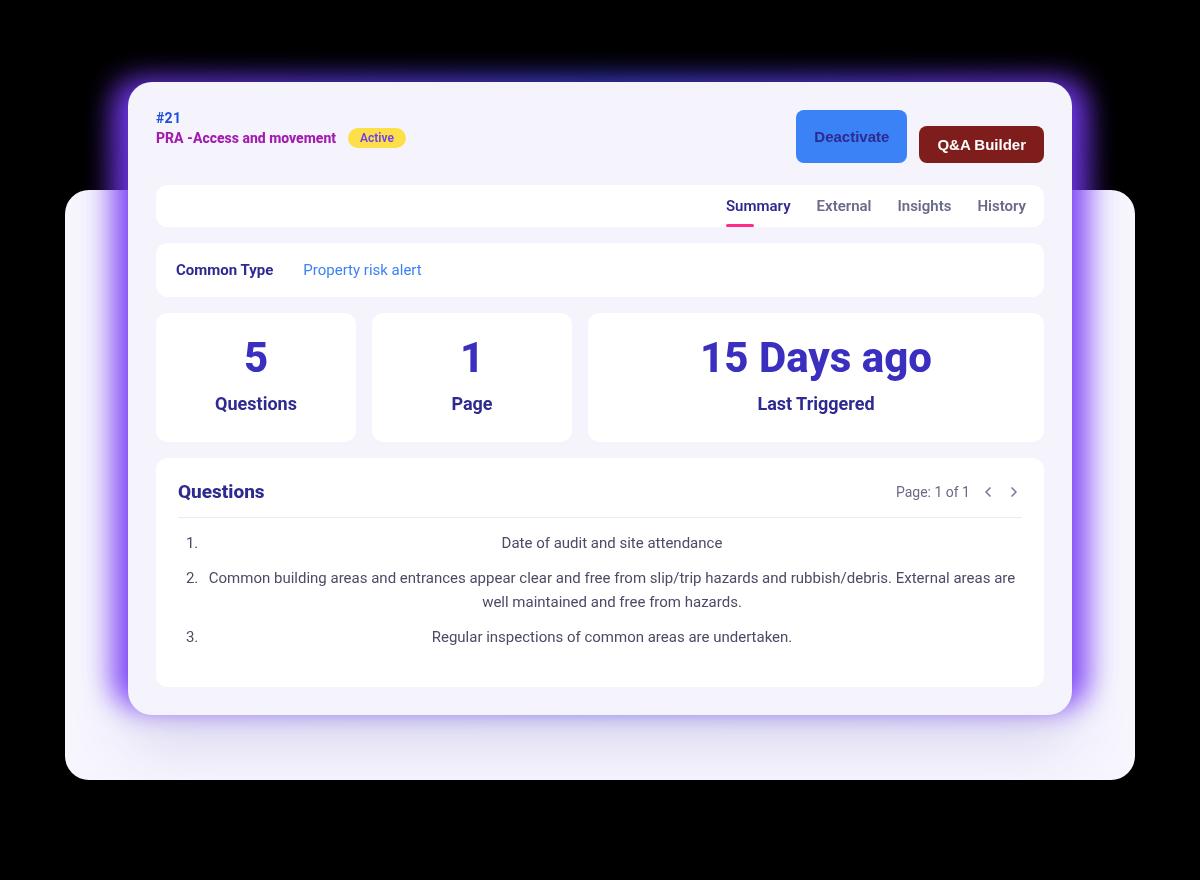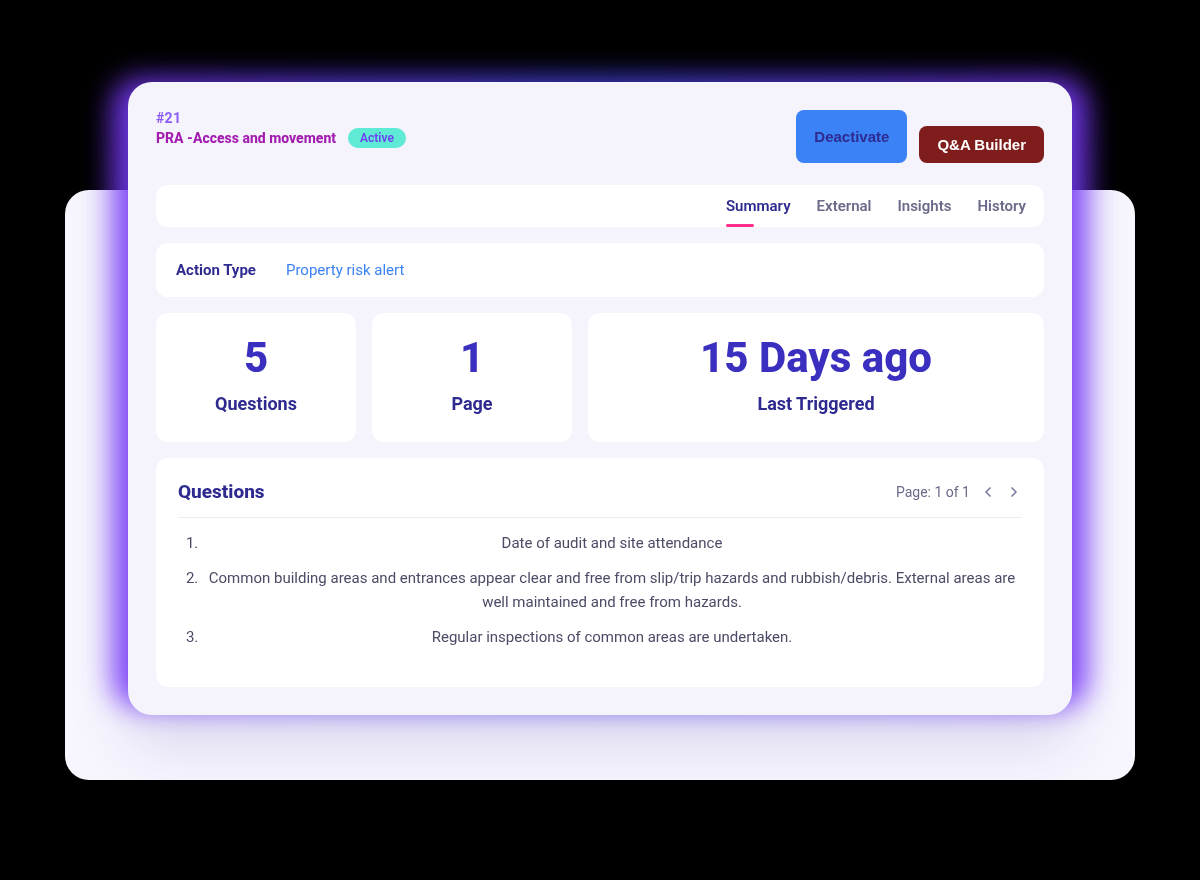--- a/index.html
+++ b/index.html
@@ -38,24 +38,24 @@
     width: 944px;
     border-radius: 24px;
     background: #f5f4fd;
     padding: 28px;
     box-shadow: 0 30px 60px rgba(60,40,150,.15);
   }
 
   
   .hdr { display:flex; justify-content:space-between; align-items:flex-start; }
   .hdr-left { display:flex; flex-direction:column; }
-  .hash { color:#8b5cf6; font-weight:700; font-size:14px; letter-spacing:.3px; }
+  .hash { color:#1d4ed8; font-weight:700; font-size:14px; letter-spacing:.3px; }
   .title-row { display:flex; align-items:center; gap:12px; margin-top:2px; }
   .title { color:#a21caf; font-weight:800; font-size:14px; }
-  .pill { background:#5eead4; color:#6e3ff3; font-size:12px; font-weight:600; padding:3px 12px; border-radius:999px; }
+  .pill { background:#fde047; color:#6e3ff3; font-size:12px; font-weight:600; padding:3px 12px; border-radius:999px; }
   .btns { display:flex; gap:12px; }
   .btn { border:none; border-radius:8px; padding:10px 18px; font-size:15px; font-weight:600; cursor:pointer; }
   .btn-ghost { background:#3b82f6; color:#2e2a8f; }
   .btn-primary { background:#7f1d1d; color:#fff;margin-top:16px; }
 
   
   .tabs { margin-top:22px; background:#fff; border-radius:12px; padding:12px 18px 0; display:flex; gap:26px;justify-content:flex-end; }
   .tab { color:#6a6a8a; font-size:15px; font-weight:600; padding-bottom:12px; cursor:pointer; position:relative; }
   .tab.active { color:#2e2a8f; }
   .tab.active::after { content:""; position:absolute; left:0; bottom:0; height:3px; border-radius:2px; background:#ff2d87; width:28px; }
@@ -106,21 +106,21 @@
   </div>
 
   <div class="tabs">
     <div class="tab active">Summary</div>
     <div class="tab">External</div>
     <div class="tab">Insights</div>
     <div class="tab">History</div>
   </div>
 
   <div class="row">
-    <span class="lbl">Action Type</span>
+    <span class="lbl">Common Type</span>
     <span class="val">Property risk alert</span>
   </div>
 
   <div class="stats">
     <div class="stat sm">
       <div class="big">5</div>
       <div class="sub">Questions</div>
     </div>
     <div class="stat sm">
       <div class="big">1</div>

